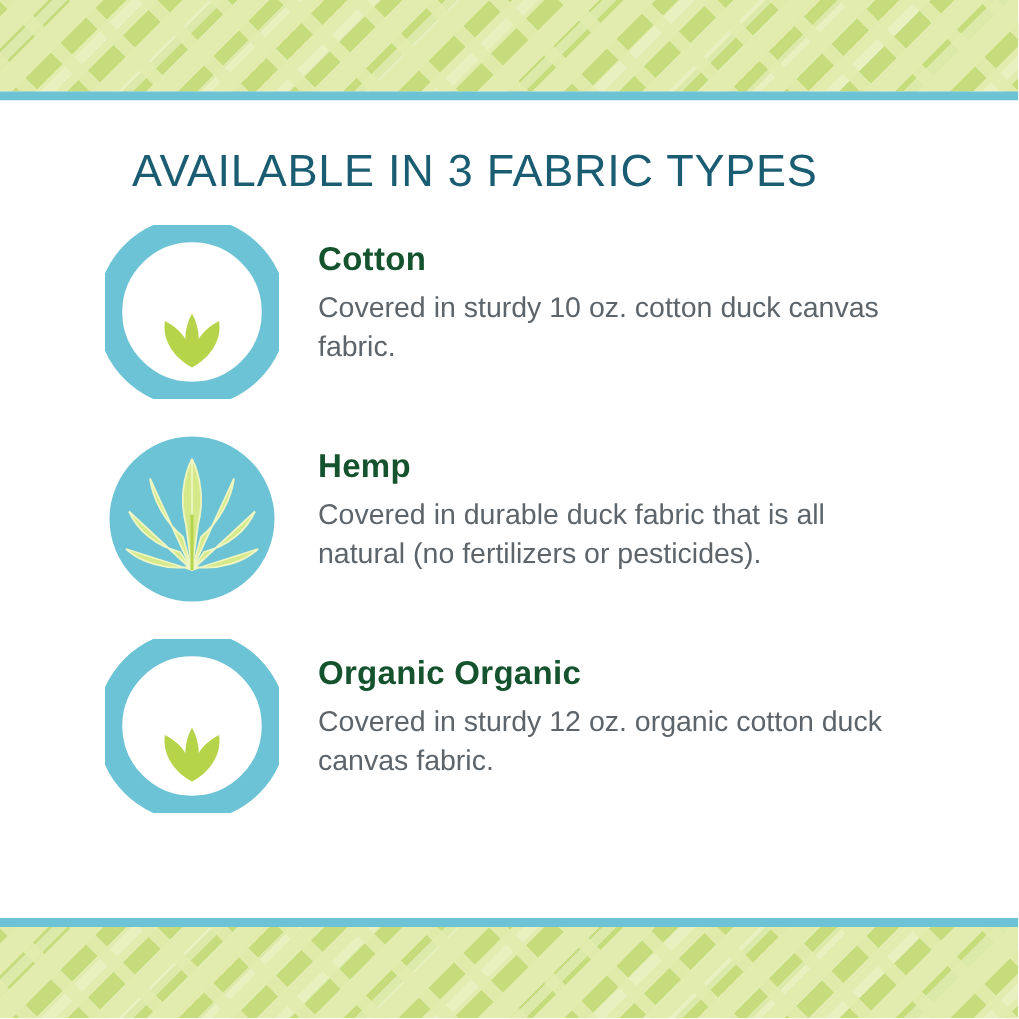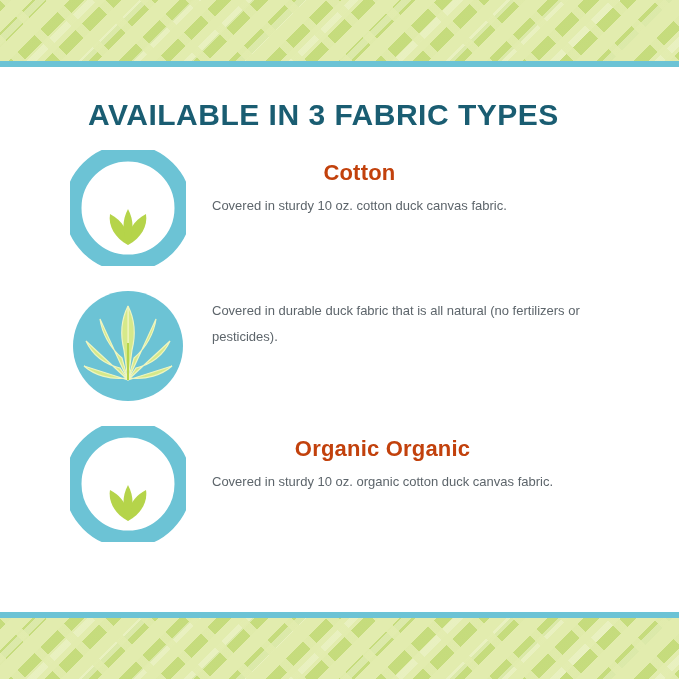--- a/index.html
+++ b/index.html
@@ -95,21 +95,21 @@
     top: 67px;
     width: 679px;
     height: 545px;
   }
 
   .page-title {
     position: absolute;
     left: 88px;
     top: 31px;
     font-size: 30px;
-    font-weight: bold;
+    font-weight: normal;
     letter-spacing: 0.5px;
     color: #1a5d72;
     white-space: nowrap;
   }
 
   .fabric-list {
     position: absolute;
     left: 0;
     top: 83px;
     width: 679px;
@@ -129,28 +129,27 @@
     height: 116px;
     margin-right: 26px;
   }
   .fabric-icon svg { display: block; width: 116px; height: 116px; }
 
   .fabric-text { padding-top: 10px; }
 
   .fabric-heading {
     font-size: 22px;
     font-weight: bold;
-    color: #c2410c;
+    color: #14532d;
     margin: 0 0 7px 0;
     letter-spacing: 0.2px;
-    text-align: center;
   }
 
   .fabric-desc {
-    font-size: 13px;
+    font-size: 19px;
     line-height: 26px;
     color: #5d656b;
     margin: 0;
     max-width: 400px;
     font-weight: normal;
   }
 </style>
 </head>
 <body>
 
@@ -196,39 +195,40 @@
               <path d="M58 92 L86 31 C84 45 76 60 64 70 Z"></path>
               <path d="M58 92 L16 53 C22 66 34 76 50 80 Z"></path>
               <path d="M58 92 L100 53 C94 66 82 76 66 80 Z"></path>
               <path d="M58 92 L14 78 C24 87 40 92 56 90 Z"></path>
               <path d="M58 92 L102 78 C92 87 76 92 60 90 Z"></path>
             </g>
             <path d="M57 92 L57 55 L59 55 L59 92 Z" fill="#b5d44a"></path>
           </svg>
         </div>
         <div class="fabric-text">
+          <p class="fabric-heading">Hemp</p>
           <p class="fabric-desc">Covered in durable duck fabric that is all natural (no fertilizers or pesticides).</p>
         </div>
       </div>
 
       <div class="fabric-item">
         <div class="fabric-icon">
           <svg viewBox="0 0 116 116" xmlns="http://www.w3.org/2000/svg">
             <circle cx="58" cy="58" r="55" fill="none" stroke="#6cc3d5" stroke-width="17"></circle>
             <path d="M58 20 C68 13 83 19 84 31 C95 31 101 42 96 51 C103 58 101 71 91 75
                      C88 87 75 92 66 87 C62 92 54 92 50 87 C41 92 28 87 25 75
                      C15 71 13 58 20 51 C15 42 21 31 32 31 C33 19 48 13 58 20 Z" fill="#ffffff"></path>
             <path d="M58 95 C58 80 53 71 40 64 C38 76 45 88 58 95 Z" fill="#b5d44a"></path>
             <path d="M58 95 C58 80 63 71 76 64 C78 76 71 88 58 95 Z" fill="#b5d44a"></path>
             <path d="M58 95 C52 82 52 70 58 59 C64 70 64 82 58 95 Z" fill="#b5d44a"></path>
           </svg>
         </div>
         <div class="fabric-text">
           <p class="fabric-heading">Organic Organic</p>
-          <p class="fabric-desc">Covered in sturdy 10 oz. organic cotton duck canvas fabric.</p>
+          <p class="fabric-desc">Covered in sturdy 12 oz. organic cotton duck canvas fabric.</p>
         </div>
       </div>
 
     </div>
   </div>
 
   <div class="band band-bottom">
     <div class="band-rule"></div>
     <div class="band-pattern"></div>
   </div>

